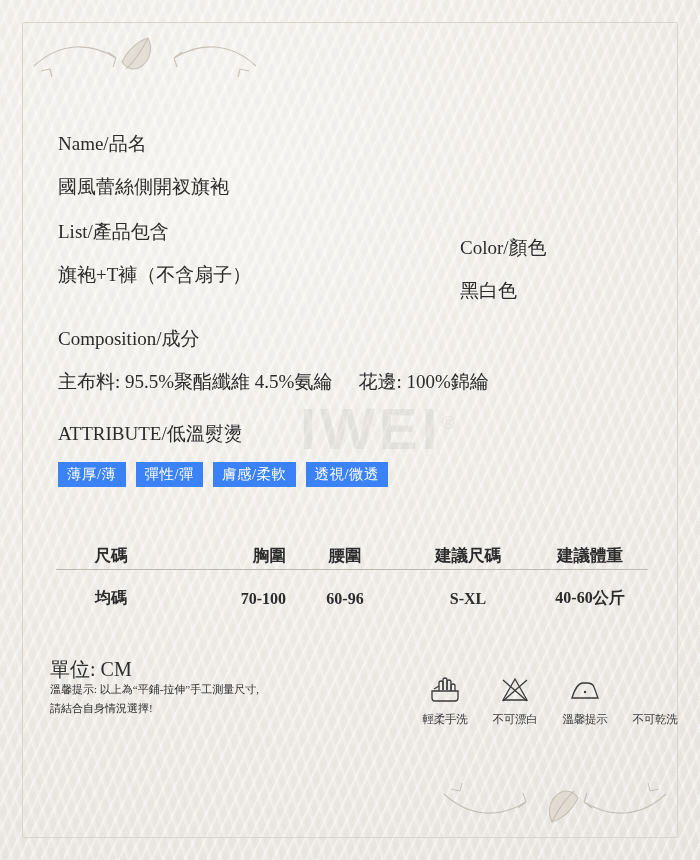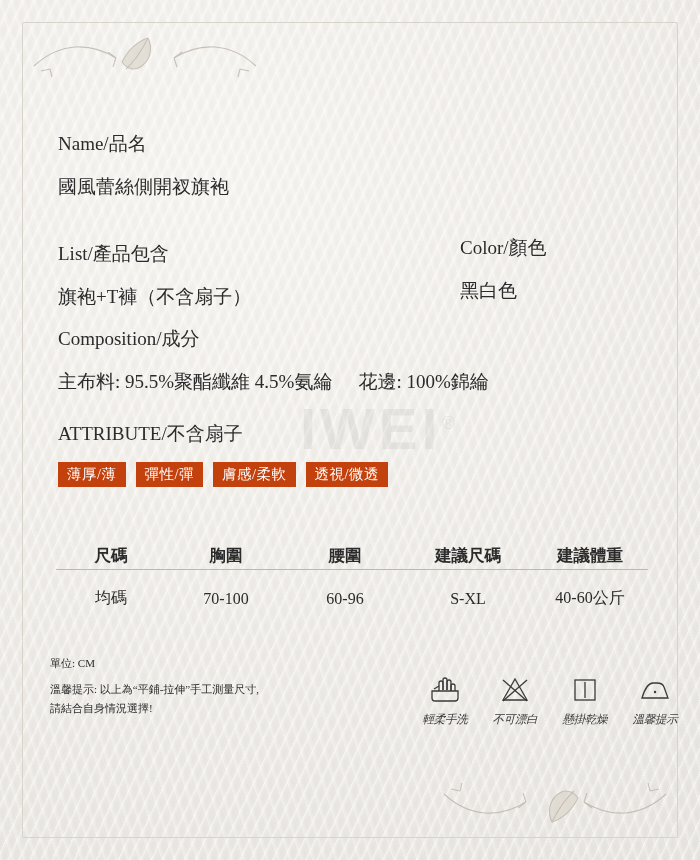--- a/index.html
+++ b/index.html
@@ -70,41 +70,41 @@
     position: absolute;
     font-size: 19px;
     line-height: 1.5;
     white-space: nowrap;
   }
 
   
   #sec-name { left: 58px; top: 130px; }
   #sec-name .v { margin-top: 14px; text-align: center; }
 
-  #sec-list { left: 58px; top: 240px; }
+  #sec-list { left: 58px; top: 218px; }
   #sec-list .v { margin-top: 14px; }
 
   #sec-color { left: 460px; top: 234px; }
   #sec-color .v { margin-top: 14px; }
 
   #sec-comp { left: 58px; top: 325px; }
   #sec-comp .v { margin-top: 14px; }
   #sec-comp .v .gap { display: inline-block; width: 26px; }
 
   #sec-attr { left: 58px; top: 420px; }
 
   .tags {
     position: absolute;
     left: 58px;
     top: 462px;
     display: flex;
     gap: 10px;
   }
   .tag {
-    background: #c2410c;
+    background: #3b82f6;
     color: #ffffff;
     font-size: 14.5px;
     padding: 3px 9px 4px 9px;
     line-height: 1.25;
     white-space: nowrap;
     letter-spacing: 0.5px;
   }
 
   
   .size-table {
@@ -124,53 +124,53 @@
     font-weight: bold;
     font-size: 16.5px;
     padding-bottom: 2px;
   }
   .size-table tr.head td.sep {
     border-bottom: 1px solid #bdb8b0;
   }
   .size-table tr.body td {
     padding-top: 18px;
     font-size: 16px;
+    font-weight: bold;
   }
   .size-table td.c0 { width: 110px; }
-  .size-table td.c1 { width: 120px; }
+  .size-table td.c1 { width: 120px; text-align: right; }
   .size-table td.c2 { width: 118px; }
   .size-table td.c3 { width: 128px; }
   .size-table td.c4 { width: 116px; }
 
   .unit {
     position: absolute;
     left: 50px;
     top: 656px;
-    font-size: 11px;
+    font-size: 20px;
   }
   .notes {
     position: absolute;
     left: 50px;
     top: 680px;
     font-size: 11px;
     line-height: 1.72;
   }
 
   
   .care {
     position: absolute;
     left: 418px;
     top: 672px;
     display: flex;
     gap: 16px;
   }
   .care-item {
     width: 54px;
     text-align: center;
-    font-style: italic;
   }
   .care-item .glyph {
     height: 36px;
     display: flex;
     align-items: center;
     justify-content: center;
   }
   .care-item .cap {
     font-size: 11.5px;
     color: #3a3a3a;
@@ -235,21 +235,21 @@
     <div class="v">黑白色</div>
   </div>
 
   <div class="row-label" id="sec-comp">
     <div class="k">Composition/成分</div>
     <div class="v">
       <span>主布料: 95.5%聚酯纖維 4.5%氨綸</span><span class="gap"></span><span>花邊: 100%錦綸</span>
     </div>
   </div>
 
-  <div class="row-label" id="sec-attr">ATTRIBUTE/不含扇子</div>
+  <div class="row-label" id="sec-attr">ATTRIBUTE/低溫熨燙</div>
 
   <div class="tags">
     <span class="tag">薄厚/薄</span>
     <span class="tag">彈性/彈</span>
     <span class="tag">膚感/柔軟</span>
     <span class="tag">透視/微透</span>
   </div>
 
   <table class="size-table">
     <tbody>
@@ -300,31 +300,20 @@
           <g fill="none" stroke="#3a3a3a" stroke-width="1.3">
             <path d="M18 4 L30 25 H6 Z"></path>
             <path d="M6 5 L30 26"></path>
             <path d="M30 5 L6 26"></path>
           </g>
         </svg>
       </div>
       <div class="cap">不可漂白</div>
     </div>
 
-    <div class="care-item">
-      <div class="glyph">
-        <svg width="36" height="30" viewBox="0 0 36 30">
-          <g fill="none" stroke="#3a3a3a" stroke-width="1.3">
-            <rect x="8" y="5" width="20" height="20"></rect>
-            <path d="M18 7 v16"></path>
-          </g>
-        </svg>
-      </div>
-      <div class="cap">懸掛乾燥</div>
-    </div>
 
     <div class="care-item">
       <div class="glyph">
         <svg width="36" height="30" viewBox="0 0 36 30">
           <g fill="none" stroke="#3a3a3a" stroke-width="1.3">
             <path d="M5 23 h26 l-4 -11 c -1 -3 -4 -4 -7 -4 h-4 c -4 0 -8 5 -11 15 z"></path>
             <circle cx="18" cy="17" r="1.2" fill="#3a3a3a" stroke="none"></circle>
           </g>
         </svg>
       </div>

